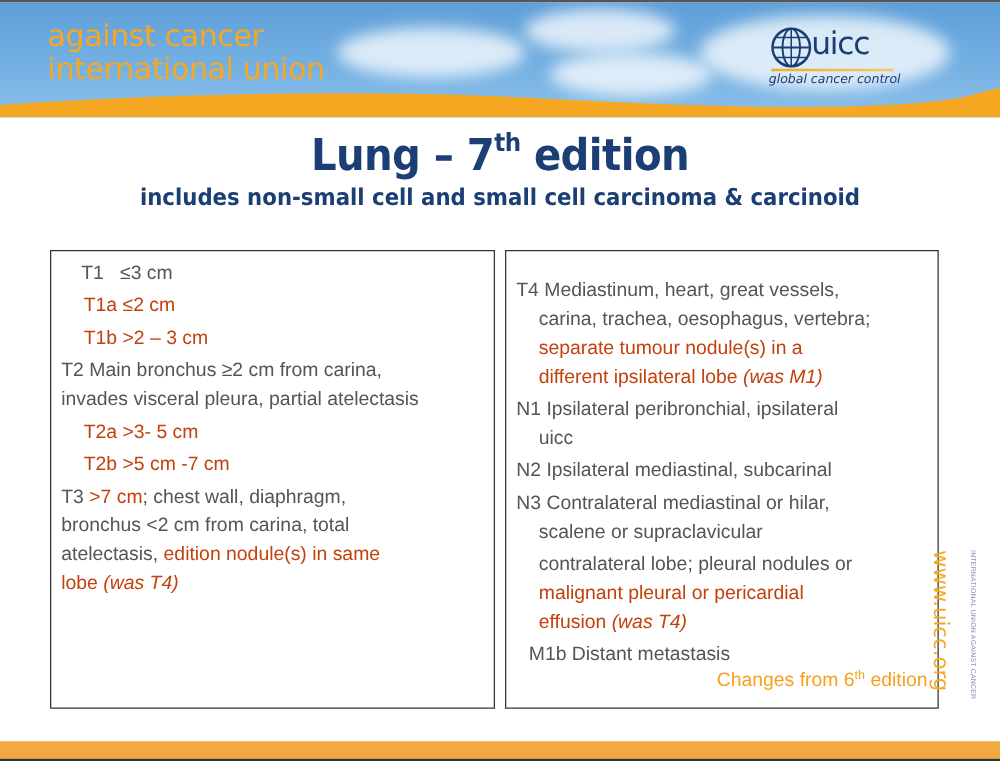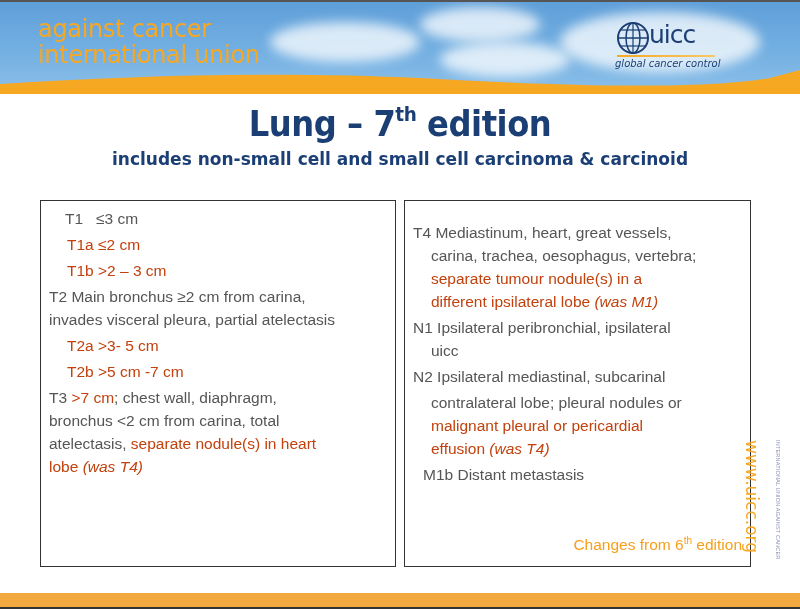--- a/index.html
+++ b/index.html
@@ -74,37 +74,41 @@
   <div class="line indent2 item o">T1b &gt;2 – 3 cm</div>
   <div class="item">
     <div class="line">T2 Main bronchus ≥2 cm from carina,</div>
     <div class="line">invades visceral pleura, partial atelectasis</div>
   </div>
   <div class="line indent2 item o">T2a &gt;3- 5 cm</div>
   <div class="line indent2 item o">T2b &gt;5 cm -7 cm</div>
   <div>
     <div class="line"><span>T3 </span><span class="o">&gt;7 cm</span><span>; chest wall, diaphragm,</span></div>
     <div class="line">bronchus &lt;2 cm from carina, total</div>
-    <div class="line"><span>atelectasis, </span><span class="o">separate nodule(s) in heart</span></div>
+    <div class="line"><span>atelectasis, </span><span class="o">edition nodule(s) in same</span></div>
     <div class="line o"><span>lobe </span><span class="it">(was T4)</span></div>
   </div>
 </div>
 
 <div class="box box-right" style="padding:20px 0 0 8px;">
   <div class="item">
     <div class="line">T4 Mediastinum, heart, great vessels,</div>
     <div class="line indent2">carina, trachea, oesophagus, vertebra;</div>
     <div class="line indent2 o">separate tumour nodule(s) in a</div>
     <div class="line indent2 o"><span>different ipsilateral lobe </span><span class="it">(was M1)</span></div>
   </div>
   <div class="item">
     <div class="line">N1 Ipsilateral peribronchial, ipsilateral</div>
     <div class="line indent2">uicc</div>
   </div>
   <div class="line item">N2 Ipsilateral mediastinal, subcarinal</div>
+  <div class="item">
+    <div class="line">N3 Contralateral mediastinal or hilar,</div>
+    <div class="line indent2">scalene or supraclavicular</div>
+  </div>
   <div class="item">
     <div class="line indent2">contralateral lobe; pleural nodules or</div>
     <div class="line indent2 o">malignant pleural or pericardial</div>
     <div class="line indent2 o"><span>effusion </span><span class="it">(was T4)</span></div>
   </div>
   <div class="line" style="padding-left:10px;">M1b Distant metastasis</div>
   <div class="changes"><span>Changes from 6</span><sup>th</sup><span> edition</span></div>
 </div>
 
 <div class="side-url">

